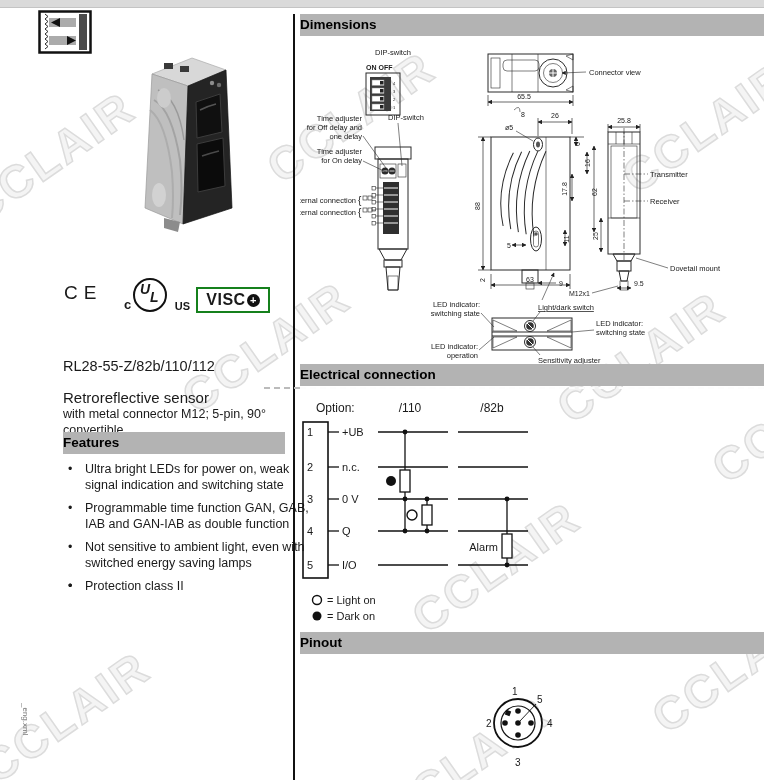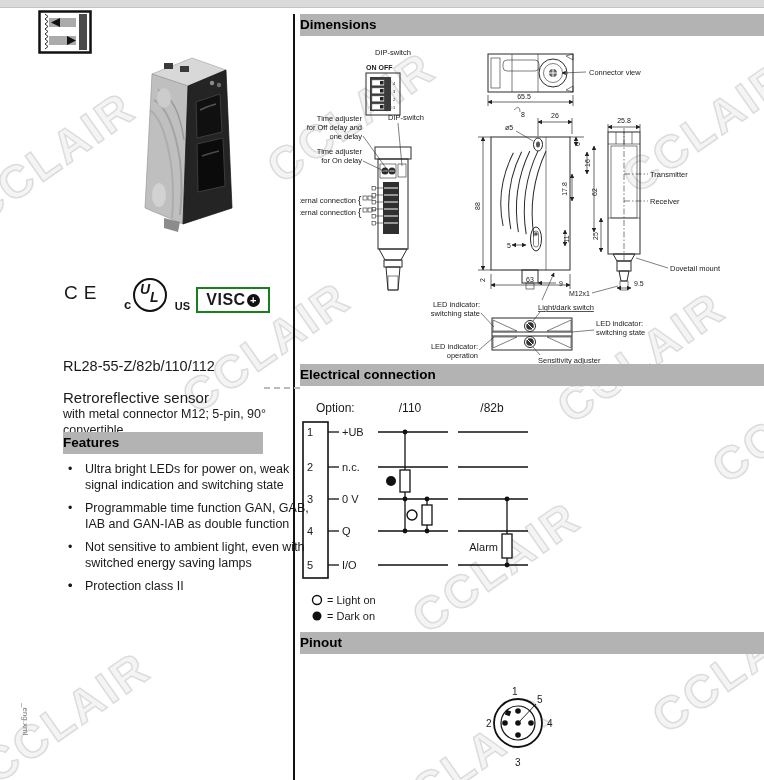--- a/index.html
+++ b/index.html
@@ -97,21 +97,21 @@
   </div>
   <div class="visco">
     <span class="vtxt">VISC</span>
     <span class="vplus">+</span>
   </div>
 
   <div class="txt" style="left:63px;top:358px;font-weight:normal;font-size:14.5px;">RL28-55-Z/82b/110/112</div>
   <div class="txt" style="left:63px;top:389px;font-size:15px;">Retroreflective sensor</div>
   <div class="txt" style="left:63px;top:406px;font-size:12.5px;width:215px;line-height:16px;">with metal connector M12; 5-pin, 90° convertible</div>
 
-  <div class="bar" style="left:63px;top:432px;width:200px;">Features</div>
+  <div class="bar" style="left:63px;top:432px;width:222px;">Features</div>
   <div class="txt" style="left:63px;top:461px;">
     <div class="feat-item">
       <span class="dot">•</span>
       <span>Ultra bright LEDs for power on, weak signal indication and switching state</span></div>
     <div class="feat-item">
       <span class="dot">•</span>
       <span>Programmable time function GAN, GAB, IAB and GAN-IAB as double function</span></div>
     <div class="feat-item">
       <span class="dot">•</span>
       <span>Not sensitive to ambient light, even with switched energy saving lamps</span></div>

